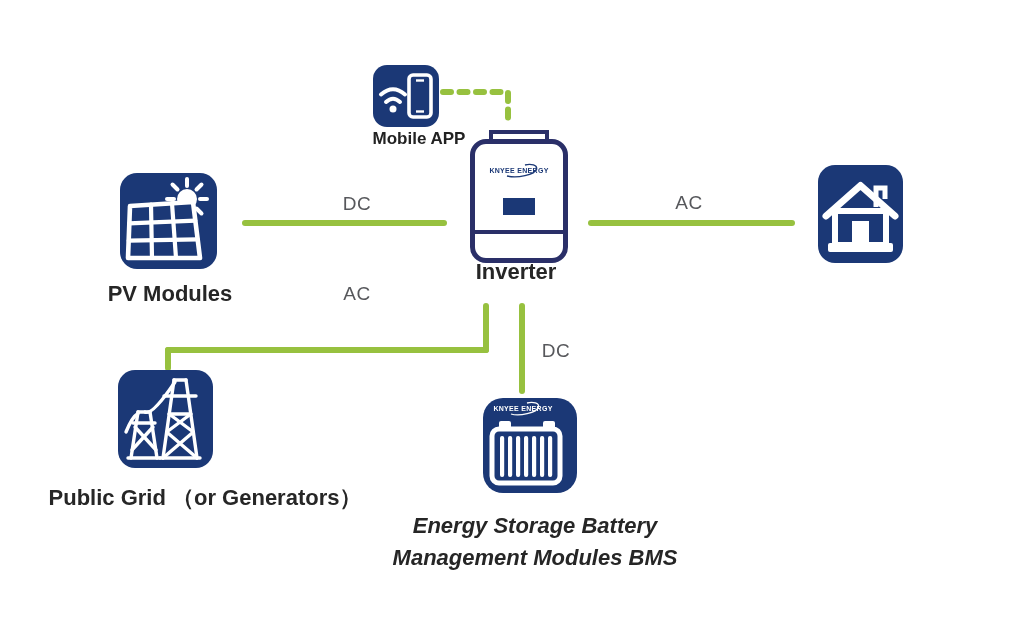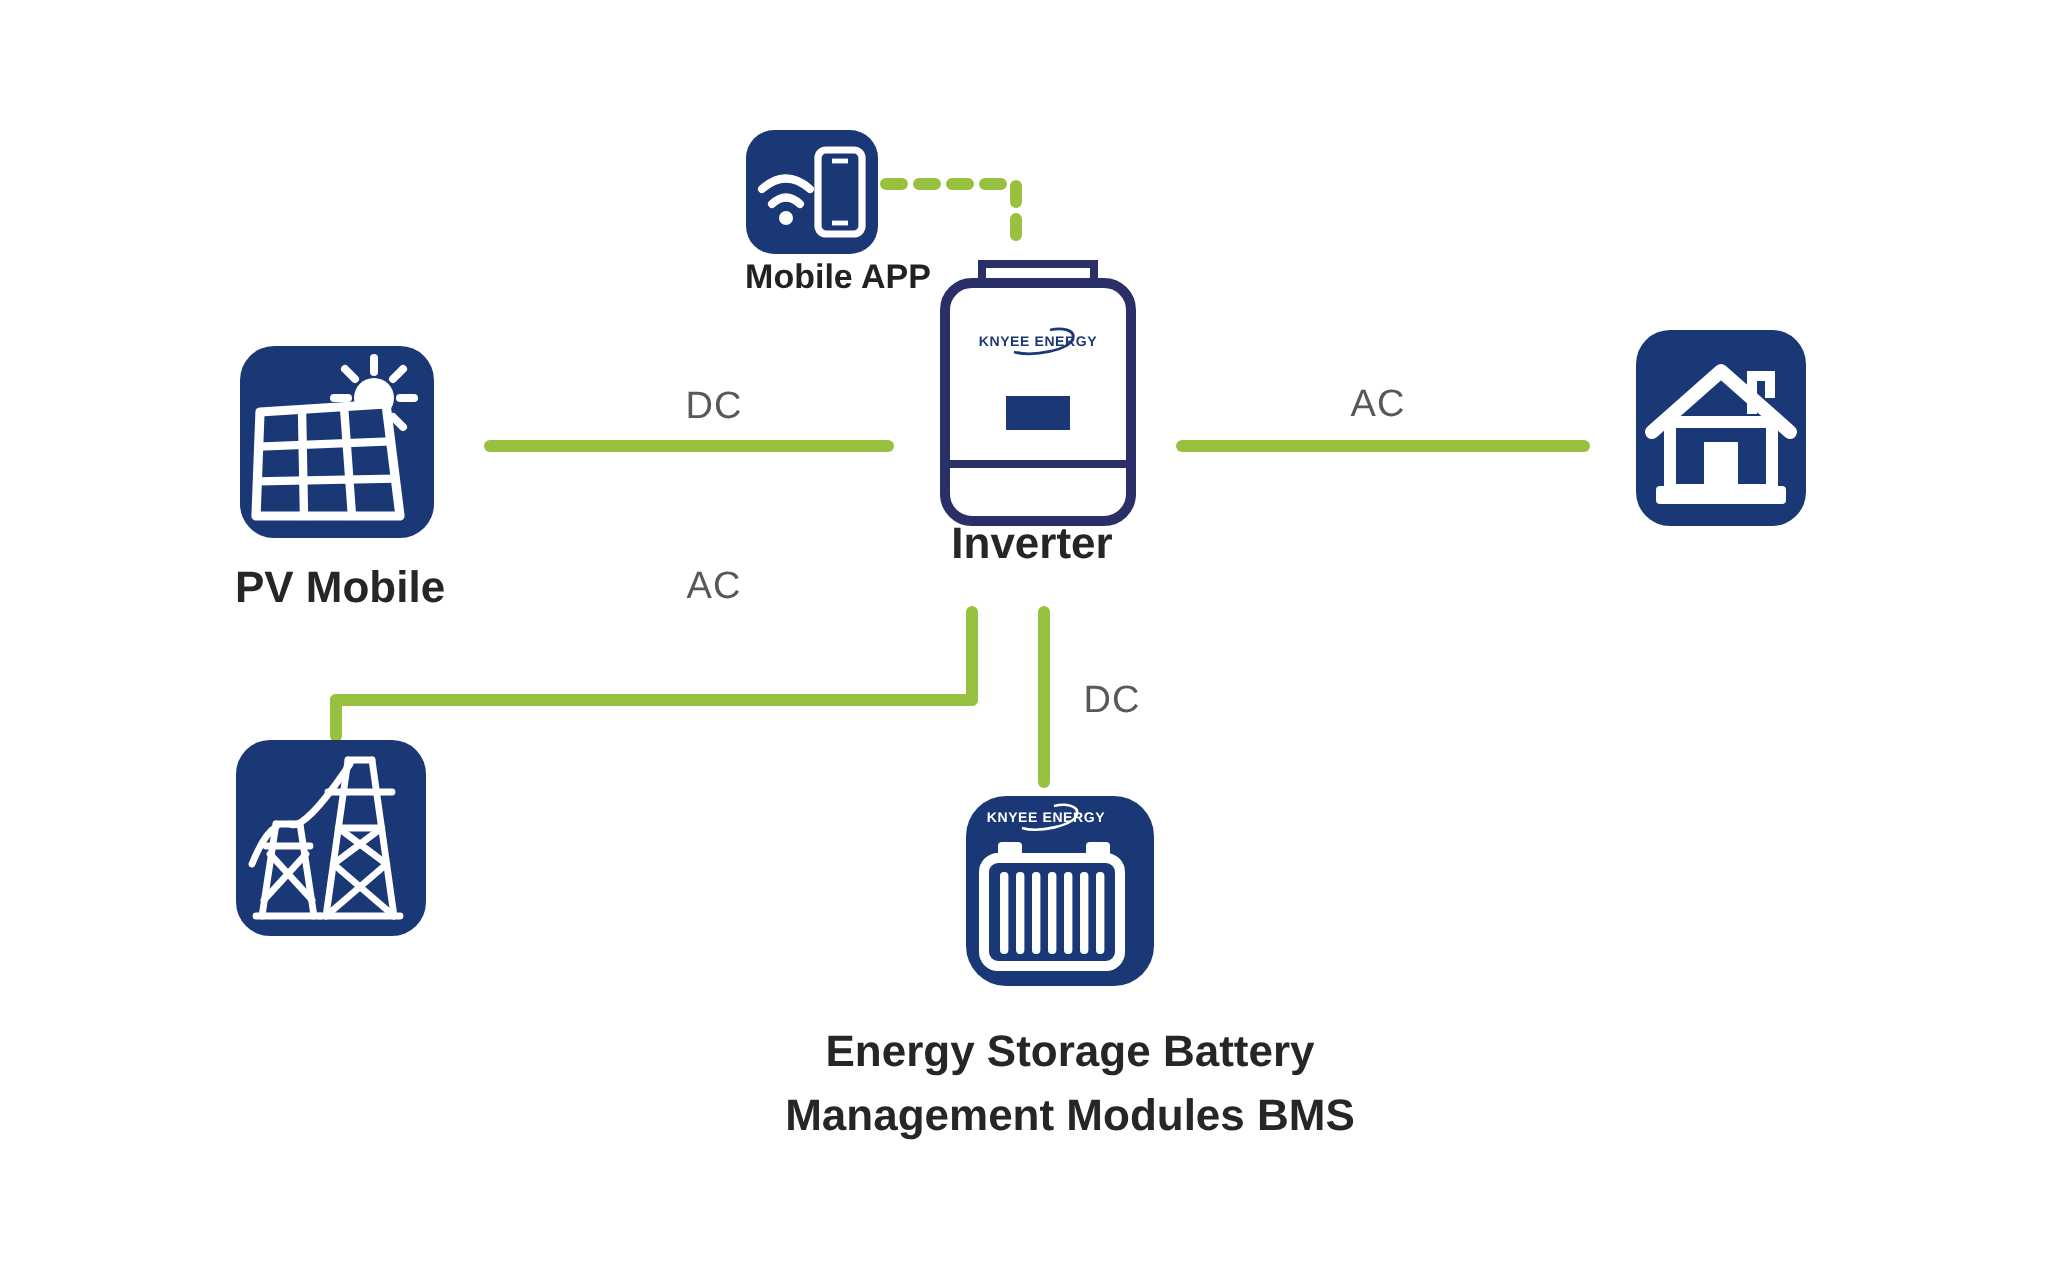--- a/index.html
+++ b/index.html
@@ -15,21 +15,21 @@
   .vline{position:absolute;width:6px;background:var(--green);border-radius:3px;}
   .dashed-svg{position:absolute;left:440px;top:84px;}
 
   
   .tile{position:absolute;background:var(--navy);border-radius:17px;display:flex;align-items:center;justify-content:center;}
 
   
   .node-label{position:absolute;transform:translateX(-50%);color:var(--text);font-size:22px;font-weight:600;white-space:nowrap;}
   .edge-label{position:absolute;transform:translateX(-50%);color:var(--muted);font-size:19px;font-weight:400;letter-spacing:.5px;}
   .app-label{position:absolute;transform:translateX(-50%);color:#222;font-size:17px;font-weight:700;white-space:nowrap;padding-left:28px;}
-  .two-line{text-align:center;line-height:32px;}
+  .two-line{text-align:center;line-height:32px;font-style:italic;}
 
   
   .inv-tab{position:absolute;left:489px;top:130px;width:60px;height:14px;background:#fff;border:4px solid var(--outline);box-sizing:border-box;}
   .inv-body{position:absolute;left:470px;top:139px;width:98px;height:124px;background:#fff;border:5px solid var(--outline);border-radius:16px;box-sizing:border-box;}
   .inv-logo{position:absolute;left:0;right:0;top:18px;display:flex;justify-content:center;}
   .inv-display{position:absolute;left:28px;top:54px;width:32px;height:17px;background:var(--navy);}
   .inv-divider{position:absolute;left:0;right:0;top:86px;height:4px;background:var(--outline);}
   .brand-svg text{font-family:"Liberation Sans",sans-serif;font-weight:700;font-size:7px;letter-spacing:.3px;}
 </style>
 </head>
@@ -79,21 +79,21 @@
       <circle cx="67" cy="26" r="10" fill="#fff"></circle>
       <polygon points="10,33 73,29 80,85 8,85" fill="#1b3876" stroke="#fff" stroke-width="4.6" stroke-linejoin="round"></polygon>
       <g stroke="#fff" stroke-width="4.2" stroke-linecap="round">
         <line x1="31" y1="31.7" x2="32" y2="85"></line>
         <line x1="52" y1="30.3" x2="56" y2="85"></line>
         <line x1="9.3" y1="50.3" x2="75.3" y2="47.7"></line>
         <line x1="8.7" y1="67.7" x2="77.7" y2="66.3"></line>
       </g>
     </svg>
   </div>
-  <div class="node-label" style="left:170px;top:281px">PV Mobile</div>
+  <div class="node-label" style="left:170px;top:281px">PV Modules</div>
 
   <div class="inv-tab"></div>
   <div class="inv-body">
     <div class="inv-logo">
       <svg class="brand-svg" width="72" height="16" viewBox="0 0 72 16">
         <path d="M24 14 C34 16.5 52 13 53.5 7 C54.5 3 48 1.5 42 3" fill="none" stroke="#1b3876" stroke-width="1.4"></path>
         <text x="36" y="11" text-anchor="middle" fill="#1b3876">KNYEE ENERGY</text>
       </svg>
     </div>
     <div class="inv-display"></div>
@@ -131,20 +131,21 @@
         <line x1="20" y1="42" x2="13" y2="88"></line>
           <line x1="32" y1="42" x2="39" y2="88"></line>
         <line x1="20" y1="42" x2="32" y2="42"></line>
         <line x1="15" y1="53" x2="37" y2="53"></line>
         <line x1="17" y1="57" x2="38" y2="80"></line>
           <line x1="35" y1="57" x2="14" y2="80"></line>
         <line x1="10" y1="88" x2="42" y2="88"></line>
       </g>
     </svg>
   </div>
+  <div class="node-label" style="left:205px;top:483px">Public Grid （or Generators）</div>
 
   <div class="tile" style="left:483px;top:398px;width:94px;height:95px;border-radius:20px">
     <svg width="94" height="95" viewBox="0 0 94 95">
       <g class="brand-svg">
         <path d="M28 16 C36 18.5 54 15 55.5 9 C56.5 5 50 3.5 44 5" fill="none" stroke="#fff" stroke-width="1.3"></path>
         <text x="40" y="13" text-anchor="middle" fill="#fff" font-size="7" font-weight="700">KNYEE ENERGY</text>
       </g>
       <rect x="16" y="23" width="12" height="9" rx="2" fill="#fff"></rect>
       <rect x="60" y="23" width="12" height="9" rx="2" fill="#fff"></rect>
       <rect x="9" y="31" width="68" height="54" rx="7" fill="none" stroke="#fff" stroke-width="5"></rect>

